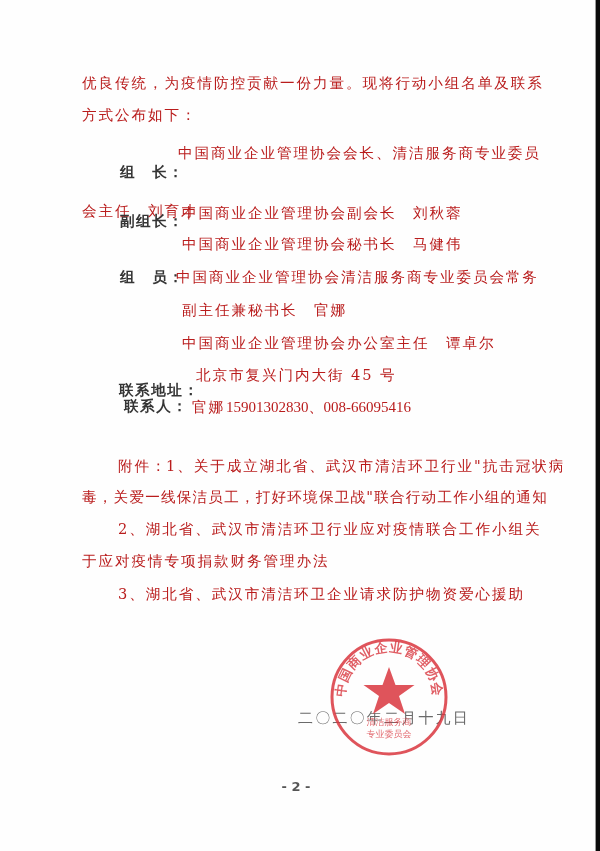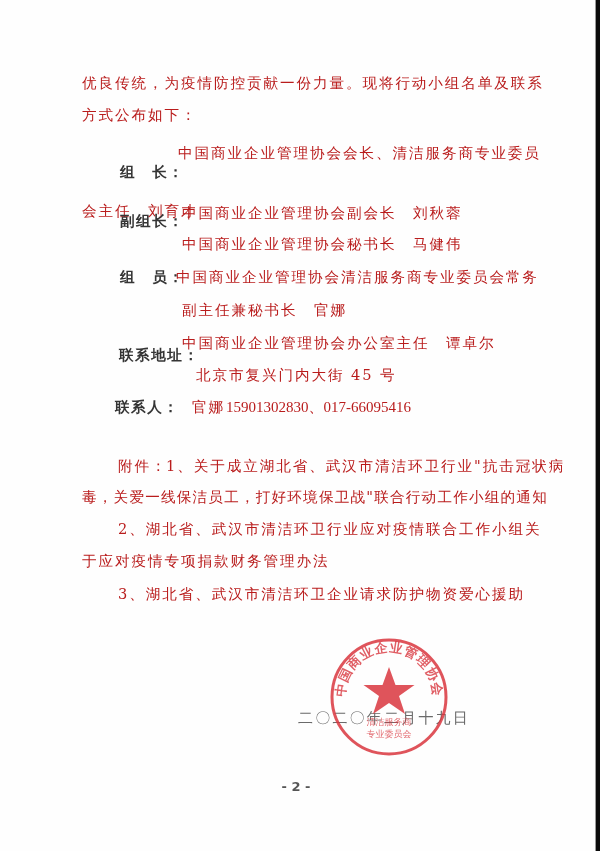--- a/index.html
+++ b/index.html
@@ -37,26 +37,26 @@
 
 <div class="label" style="left:120px; top:212px;">副组长：</div>
 <div class="line" style="left:182px; top:204px;">中国商业企业管理协会副会长　刘秋蓉</div>
 <div class="line" style="left:182px; top:235px;">中国商业企业管理协会秘书长　马健伟</div>
 
 <div class="label" style="left:120px; top:268px;">组　员：</div>
 <div class="line" style="left:176px; top:268px;">中国商业企业管理协会清洁服务商专业委员会常务</div>
 <div class="line" style="left:182px; top:301px;">副主任兼秘书长　官娜</div>
 <div class="line" style="left:182px; top:334px;">中国商业企业管理协会办公室主任　谭卓尔</div>
 
-<div class="label" style="left:119px; top:346px;text-align:center;">联系地址：</div>
+<div class="label" style="left:119px; top:381px;text-align:center;">联系地址：</div>
 <div class="line" style="left:196px; top:366px;">北京市复兴门内大街 45 号</div>
 
-<div class="label" style="left:115px; top:398px;">联系人：</div>
+<div class="label" style="left:124px; top:398px;font-family:Liberation Mono, monospace;">联系人：</div>
 <div class="line" style="left:192px; top:398px;">官娜</div>
-<div class="line num" style="left:226px; top:398px;">15901302830、017-66095416</div>
+<div class="line num" style="left:226px; top:398px;">15901302830、008-66095416</div>
 
 <div class="line" style="left:118px; top:457px;">附件：</div>
 <div class="line" style="left:166px; top:457px;">1、关于成立湖北省、武汉市清洁环卫行业"抗击冠状病</div>
 <div class="line" style="left:82px; top:488px; letter-spacing:1.2px;">毒，关爱一线保洁员工，打好环境保卫战"联合行动工作小组的通知</div>
 <div class="line" style="left:118px; top:520px;">2、湖北省、武汉市清洁环卫行业应对疫情联合工作小组关</div>
 <div class="line" style="left:82px; top:552px;">于应对疫情专项捐款财务管理办法</div>
 <div class="line" style="left:118px; top:585px;">3、湖北省、武汉市清洁环卫企业请求防护物资爱心援助</div>
 
 <div class="date">二〇二〇年二月十九日</div>
 

